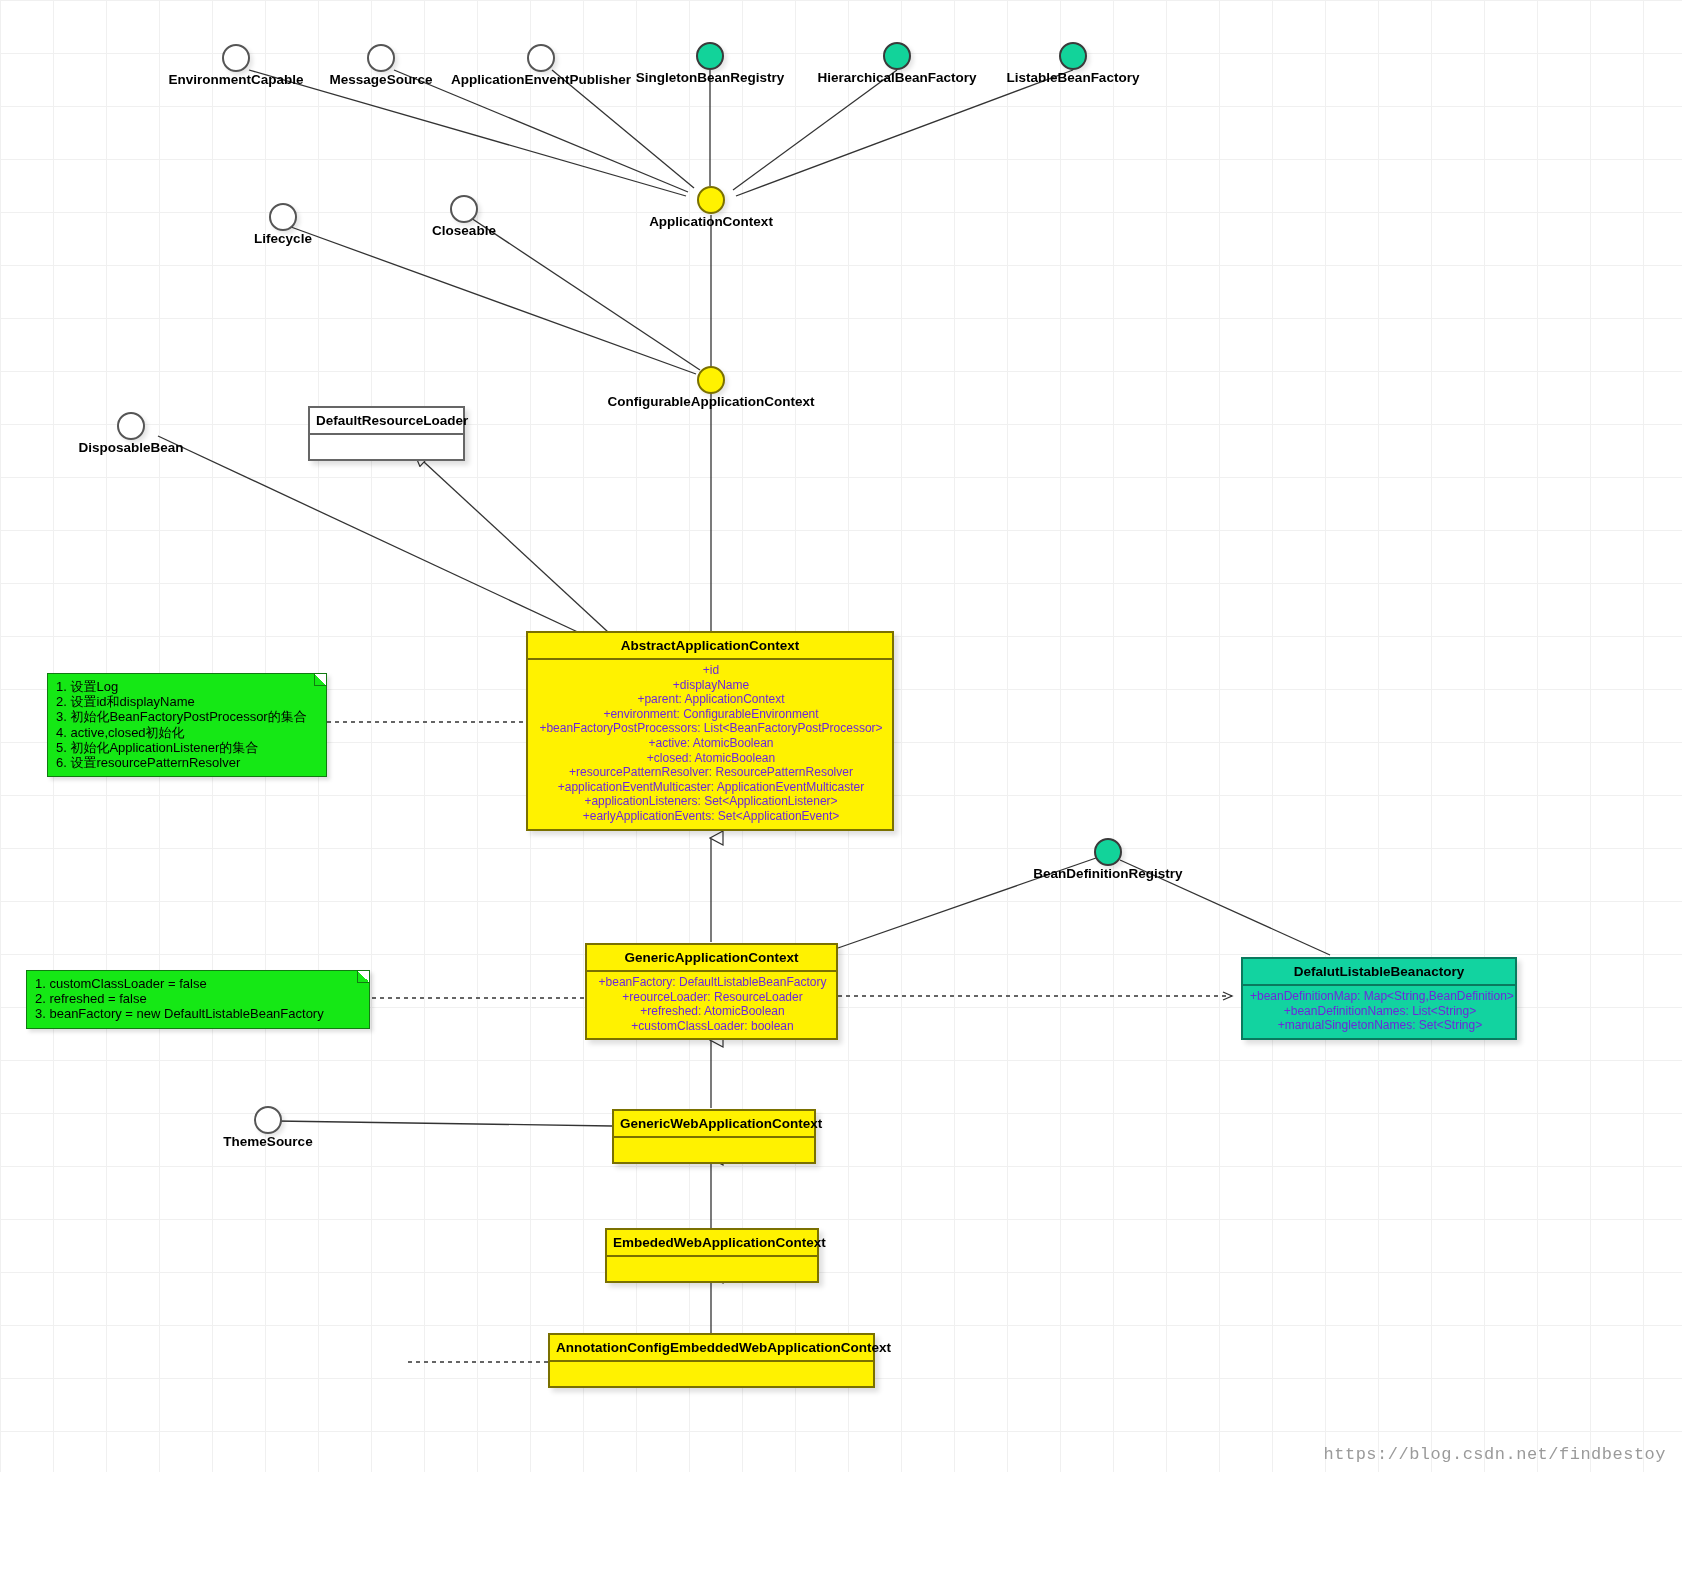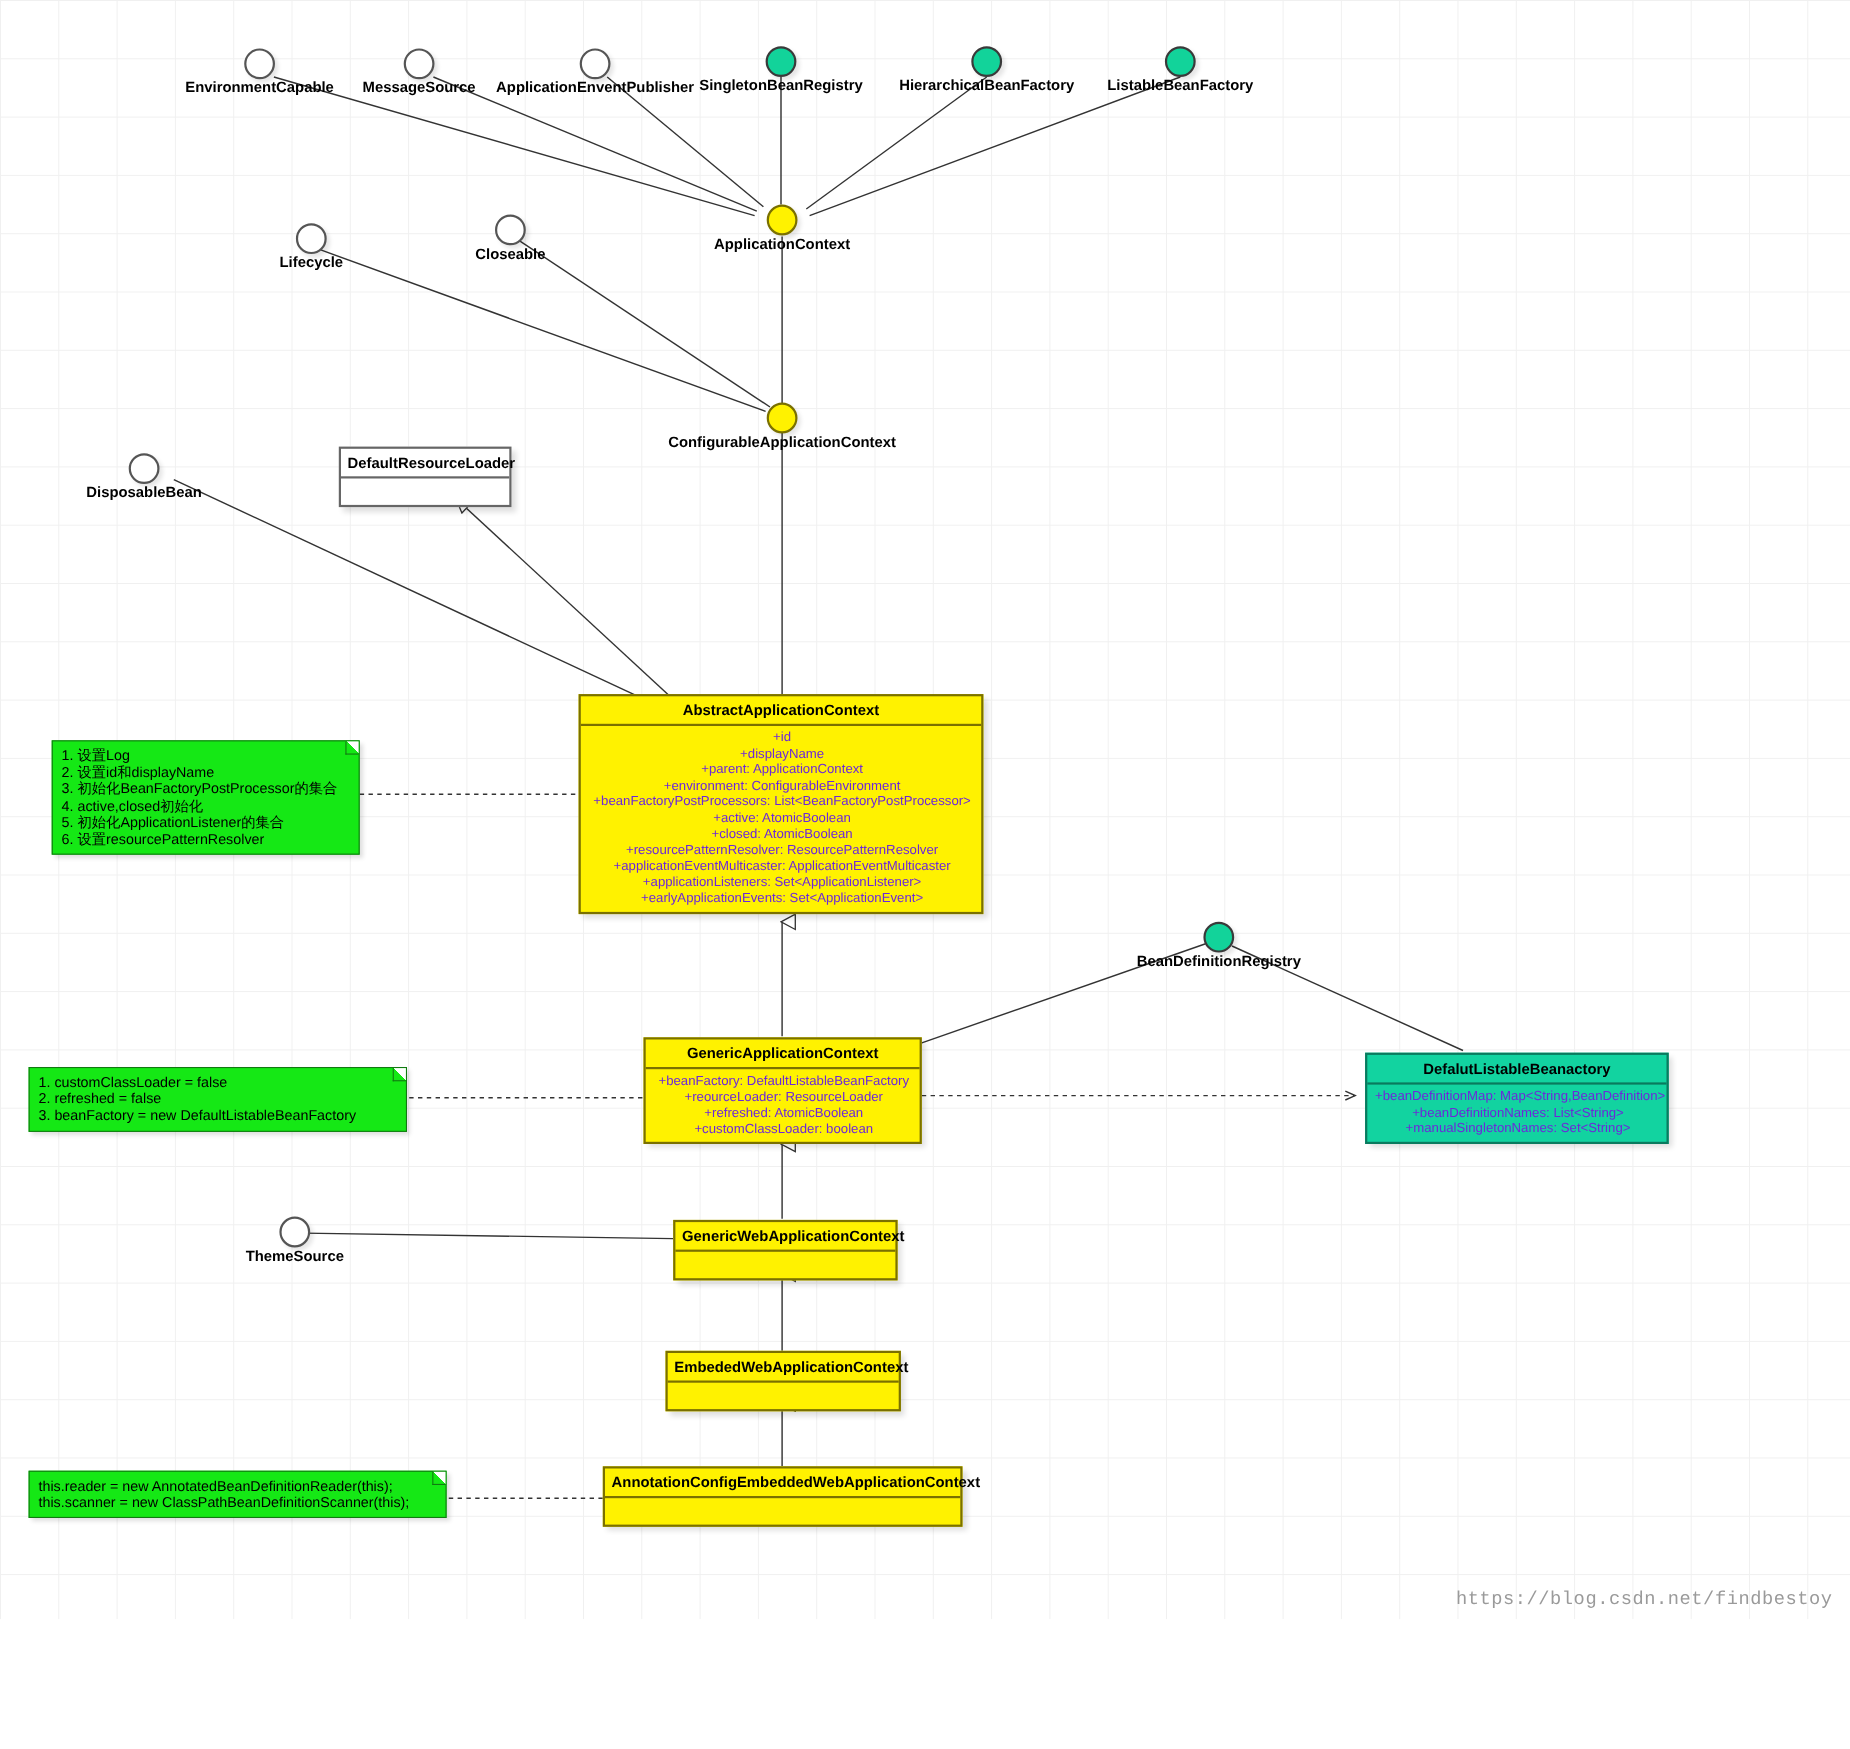--- a/index.html
+++ b/index.html
@@ -256,22 +256,15 @@
 
   <div class="note" style="left:26px;top:970px;width:344px;">
     <div class="fold"></div>
     <div>
         <div>1. customClassLoader = false</div>
         <div>2. refreshed = false</div>
         <div>3. beanFactory = new DefaultListableBeanFactory</div>
       </div>
   </div>
 
-  <div class="note" style="left:26px;top:1337px;width:380px;">
-    <div class="fold"></div>
-    <div>
-        <div>this.reader = new AnnotatedBeanDefinitionReader(this);</div>
-        <div>this.scanner = new ClassPathBeanDefinitionScanner(this);</div>
-      </div>
-  </div>
 
   <div class="watermark">https://blog.csdn.net/findbestoy</div>
 </div>
 
 </body></html>

